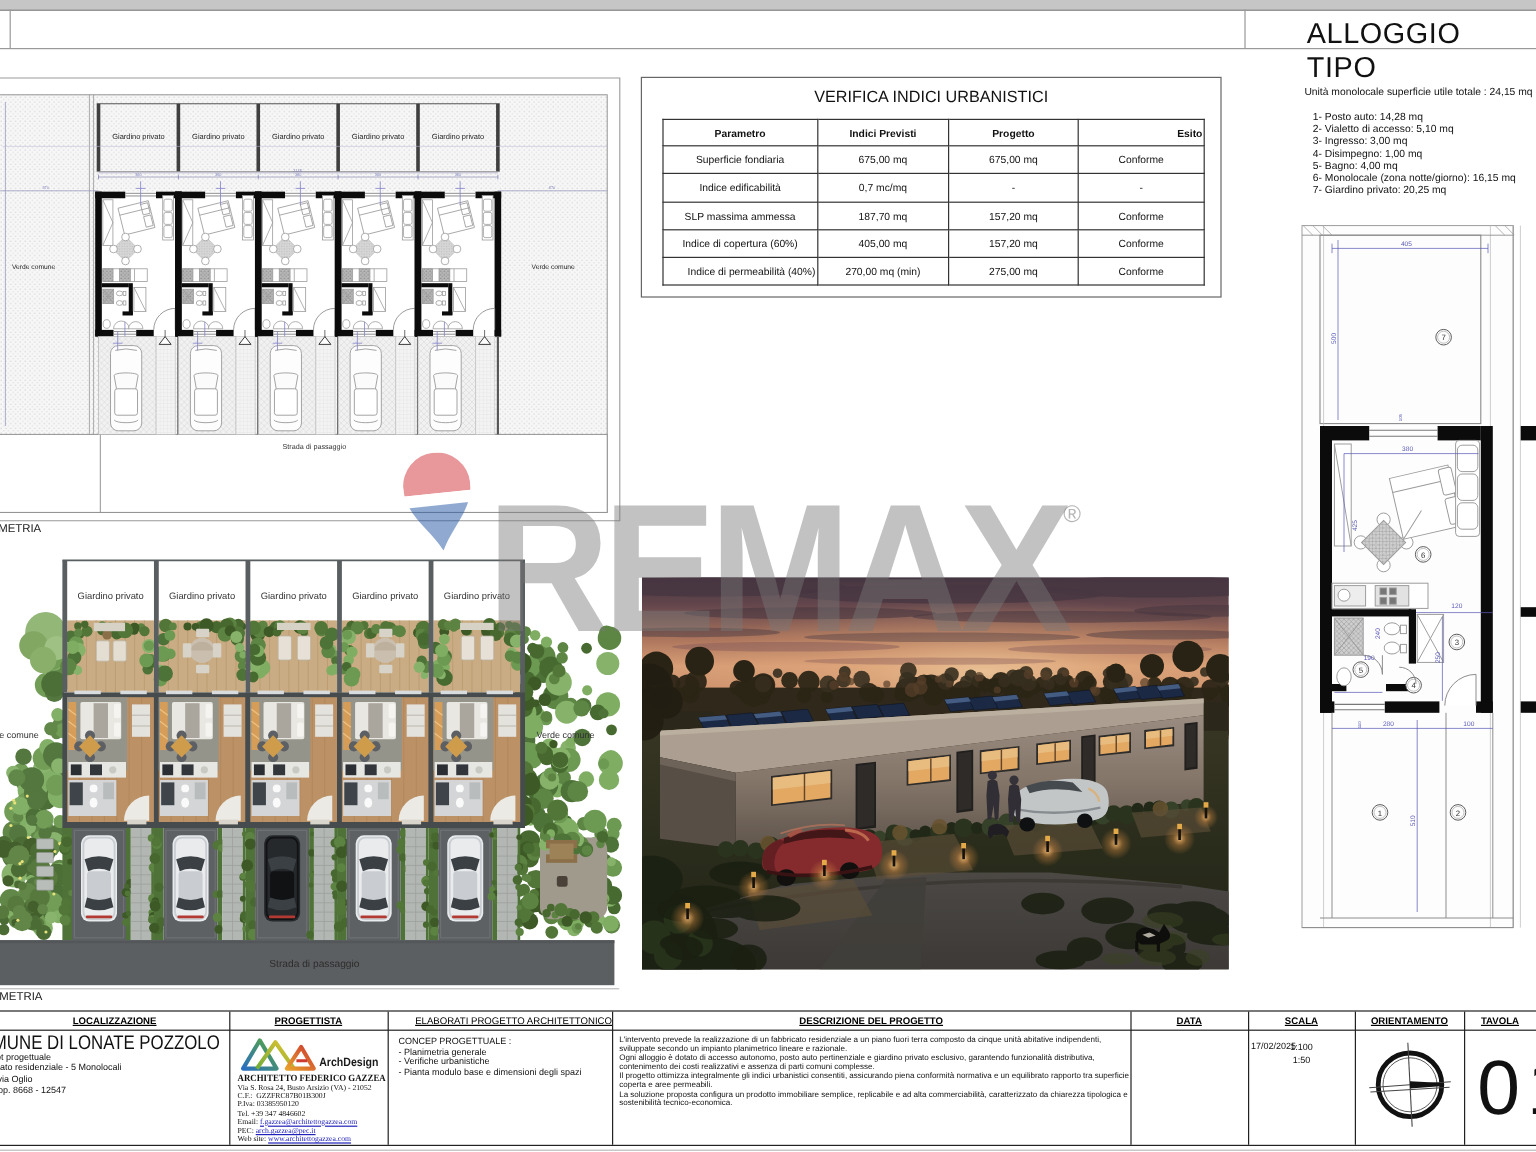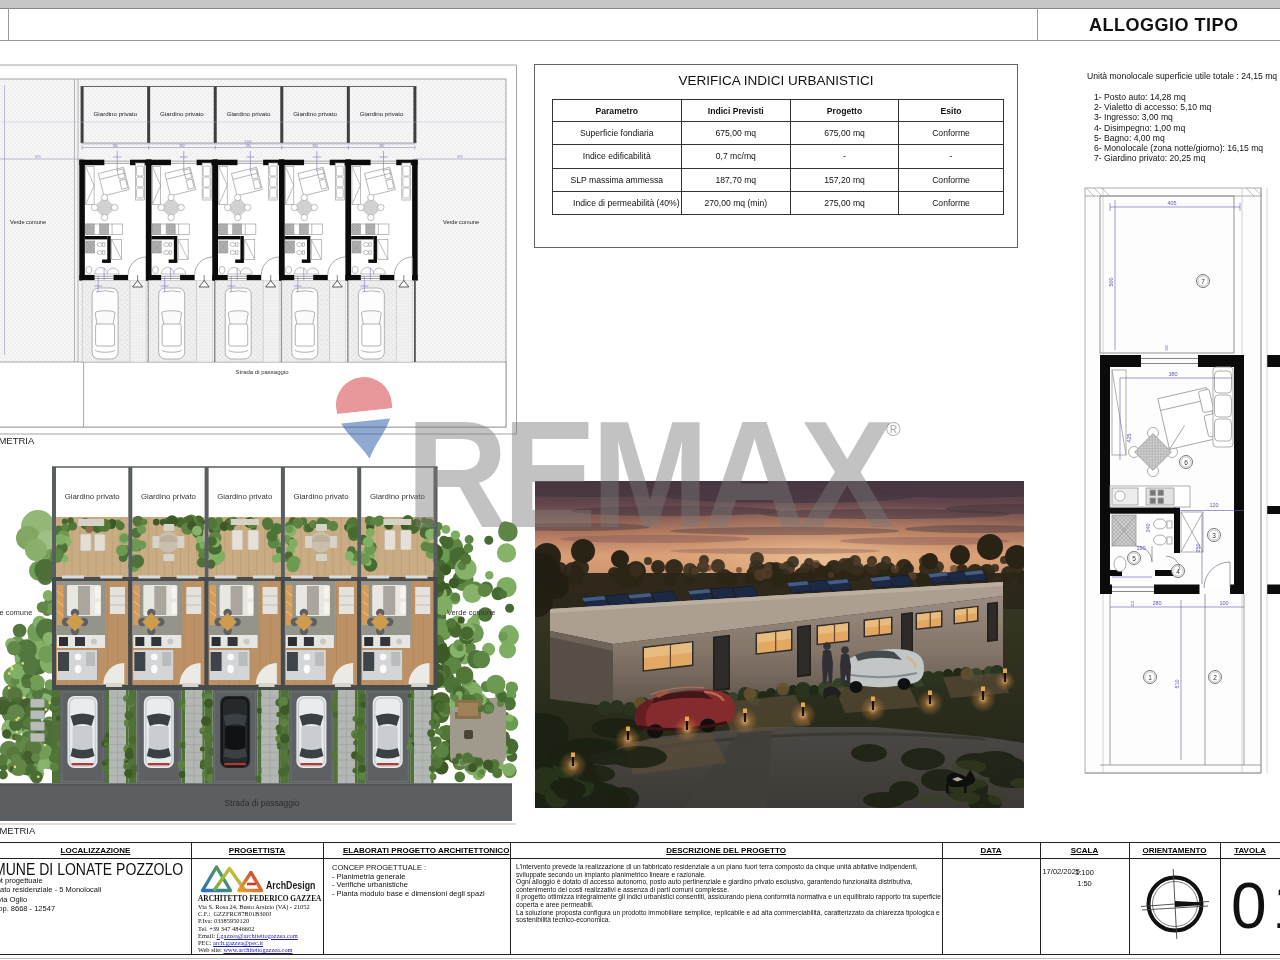--- a/index.html
+++ b/index.html
@@ -15,21 +15,21 @@
 
   <div class="abs" style="left:0;top:0;width:1280px;height:8px;background:#c6c6c6;border-bottom:1px solid #888;"></div>
 
   <div class="vline" style="left:8px;top:8px;height:32px;background:#999;"></div>
 
 
   <div class="hline" style="left:0;top:40px;width:1280px;background:#999;"></div>
 
   <div class="vline" style="left:1037px;top:8px;height:32px;background:#999;"></div>
 
-  <div class="abs" style="left:1089px;top:15px;width:180px;font-size:18px;color:#111;letter-spacing:0.5px;font-weight:bold;">ALLOGGIO TIPO</div>
+  <div class="abs" style="left:1089px;top:15px;width:180px;font-size:24px;color:#111;letter-spacing:0.5px;">ALLOGGIO TIPO</div>
 
   <svg class="abs" style="left:0;top:55px;" width="530" height="390" viewBox="0 55 530 390" xmlns="http://www.w3.org/2000/svg">
 <defs>
 <pattern id="dots" width="4" height="4" patternUnits="userSpaceOnUse">
   <rect width="4" height="4" fill="#f7f7f7"></rect>
   <circle cx="1" cy="1" r="0.6" fill="#d2d2d2"></circle>
   <circle cx="3" cy="3" r="0.6" fill="#dcdcdc"></circle>
 </pattern>
 <pattern id="xhatch" width="5" height="5" patternUnits="userSpaceOnUse">
   <rect width="5" height="5" fill="#f1f1f1"></rect>
@@ -595,37 +595,43 @@
   <div class="abs" style="left:-29px;top:435px;font-size:9.5px;color:#222;">PLANIMETRIA</div>
 
   <div id="verifica" class="abs" style="left:534px;top:64px;width:482px;height:182px;border:1px solid #666;background:#fff;">
     <div class="abs" style="left:0;top:8px;width:482px;text-align:center;font-size:13.5px;color:#111;">VERIFICA INDICI URBANISTICI</div>
     <table style="position:absolute;left:17px;top:34px;border-collapse:collapse;width:452px;font-size:8.6px;color:#111;white-space:nowrap;">
       <tbody>
           <tr style="font-weight:bold;">
         <td style="border:1px solid #333;width:110px;height:19px;text-align:center;">Parametro</td>
         <td style="border:1px solid #333;width:112px;text-align:center;">Indici Previsti</td>
         <td style="border:1px solid #333;width:113px;text-align:center;">Progetto</td>
-        <td style="border:1px solid #333;width:110px;text-align:center;">Esito</td>
+        <td style="border:1px solid #333;width:110px;text-align:right;">Esito</td>
       </tr>
       <tr>
         <td style="border:1px solid #333;height:20.3px;text-align:center;">Superficie fondiaria</td>
         <td style="border:1px solid #333;text-align:center;">675,00 mq</td>
         <td style="border:1px solid #333;text-align:center;">675,00 mq</td>
         <td style="border:1px solid #333;text-align:center;">Conforme</td>
       </tr>
       <tr>
         <td style="border:1px solid #333;height:20.3px;text-align:center;">Indice edificabilità</td>
         <td style="border:1px solid #333;text-align:center;">0,7 mc/mq</td>
         <td style="border:1px solid #333;text-align:center;">-</td>
         <td style="border:1px solid #333;text-align:center;">-</td>
       </tr>
       <tr>
         <td style="border:1px solid #333;height:20.3px;text-align:center;">SLP massima ammessa</td>
         <td style="border:1px solid #333;text-align:center;">187,70 mq</td>
+        <td style="border:1px solid #333;text-align:center;">157,20 mq</td>
+        <td style="border:1px solid #333;text-align:center;">Conforme</td>
+      </tr>
+      <tr>
+        <td style="border:1px solid #333;height:20.3px;text-align:center;">Indice di copertura (60%)</td>
+        <td style="border:1px solid #333;text-align:center;">405,00 mq</td>
         <td style="border:1px solid #333;text-align:center;">157,20 mq</td>
         <td style="border:1px solid #333;text-align:center;">Conforme</td>
       </tr>
       <tr>
         <td style="border:1px solid #333;height:20.3px;text-align:center;padding-left:20px;">Indice di permeabilità (40%)</td>
         <td style="border:1px solid #333;text-align:center;">270,00 mq (min)</td>
         <td style="border:1px solid #333;text-align:center;">275,00 mq</td>
         <td style="border:1px solid #333;text-align:center;">Conforme</td>
       </tr>
     </tbody>
@@ -2533,21 +2539,21 @@
   <div class="abs" style="left:191px;top:0;width:1px;height:111px;background:#222;"></div>
   <div class="abs" style="left:323px;top:0;width:1px;height:111px;background:#222;"></div>
   <div class="abs" style="left:510px;top:0;width:1px;height:111px;background:#222;"></div>
   <div class="abs" style="left:942px;top:0;width:1px;height:111px;background:#222;"></div>
   <div class="abs" style="left:1040px;top:0;width:1px;height:111px;background:#222;"></div>
   <div class="abs" style="left:1129px;top:0;width:1px;height:111px;background:#222;"></div>
   <div class="abs" style="left:1220px;top:0;width:1px;height:111px;background:#222;"></div>
 
   <div class="abs" style="left:0;top:3px;width:191px;text-align:center;font-size:8px;font-weight:bold;text-decoration:underline;">LOCALIZZAZIONE</div>
   <div class="abs" style="left:191px;top:3px;width:132px;text-align:center;font-size:8px;font-weight:bold;text-decoration:underline;">PROGETTISTA</div>
-  <div class="abs" style="left:323px;top:3px;width:187px;text-align:left;font-size:8px;font-weight:bold;text-decoration:underline;padding-left:20px;">ELABORATI PROGETTO ARCHITETTONICO</div>
+  <div class="abs" style="left:323px;top:3px;width:187px;text-align:right;font-size:8px;font-weight:normal;text-decoration:underline;">ELABORATI PROGETTO ARCHITETTONICO</div>
   <div class="abs" style="left:510px;top:3px;width:432px;text-align:center;font-size:8px;font-weight:bold;text-decoration:underline;">DESCRIZIONE DEL PROGETTO</div>
   <div class="abs" style="left:942px;top:3px;width:98px;text-align:center;font-size:8px;font-weight:bold;text-decoration:underline;">DATA</div>
   <div class="abs" style="left:1040px;top:3px;width:89px;text-align:center;font-size:8px;font-weight:bold;text-decoration:underline;">SCALA</div>
   <div class="abs" style="left:1129px;top:3px;width:91px;text-align:center;font-size:8px;font-weight:bold;text-decoration:underline;">ORIENTAMENTO</div>
   <div class="abs" style="left:1220px;top:3px;width:60px;text-align:center;font-size:8px;font-weight:bold;text-decoration:underline;">TAVOLA</div>
 
   <div class="abs" style="left:-27px;top:17px;font-size:16.5px;color:#111;white-space:nowrap;transform:scaleX(0.85);transform-origin:0 0;">COMUNE DI LONATE POZZOLO</div>
   <div class="abs" style="left:-25px;top:33px;font-size:7.5px;color:#111;line-height:9.4px;white-space:nowrap;">Concept progettuale<br>Fabbricato residenziale - 5 Monolocali<br>Sito in via Oglio<br>Fg. Mapp. 8668 - 12547</div>
 
   <svg class="abs" style="left:200px;top:20px;" width="64" height="30" viewBox="0 0 64 30" xmlns="http://www.w3.org/2000/svg">

